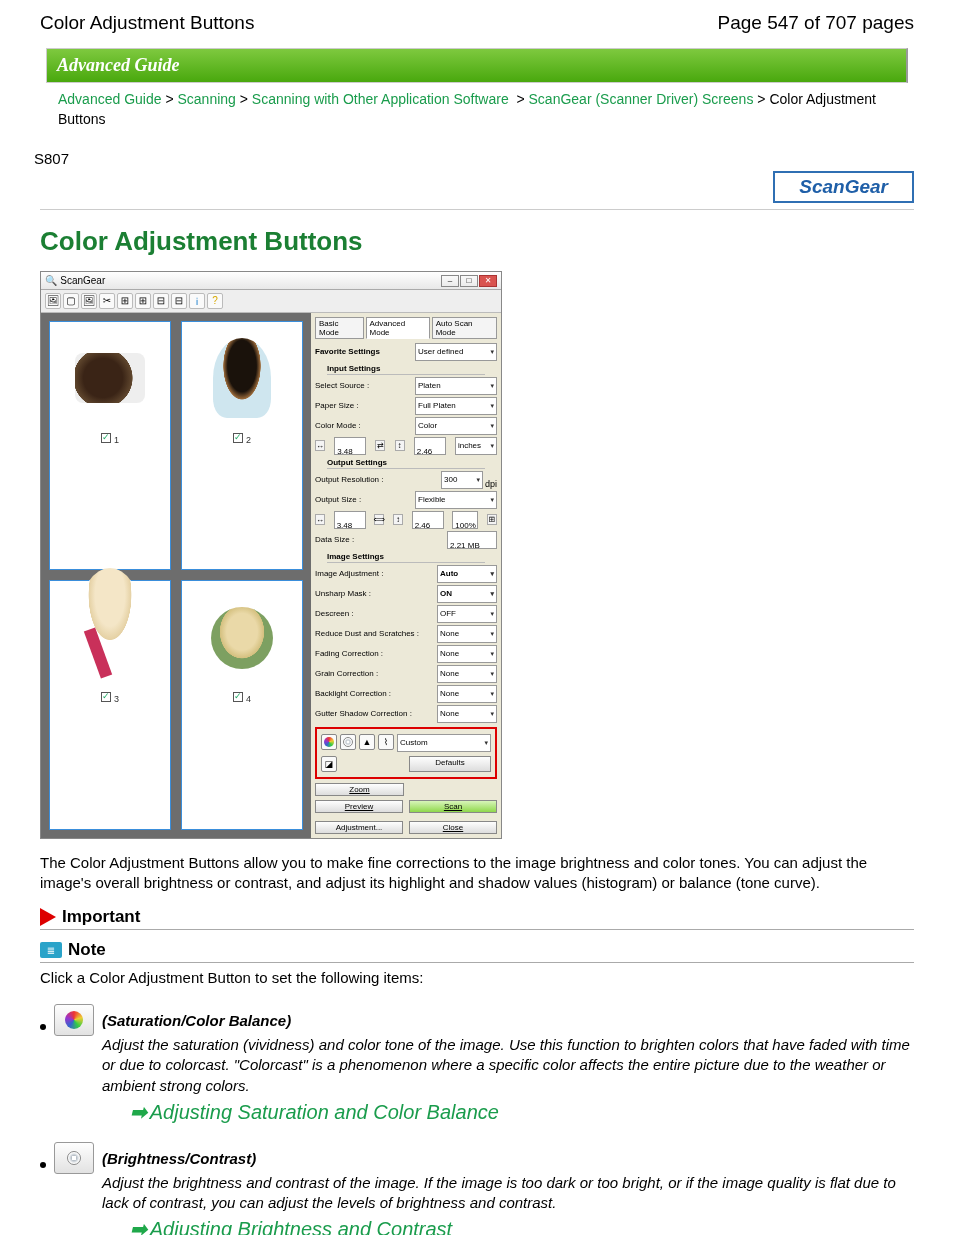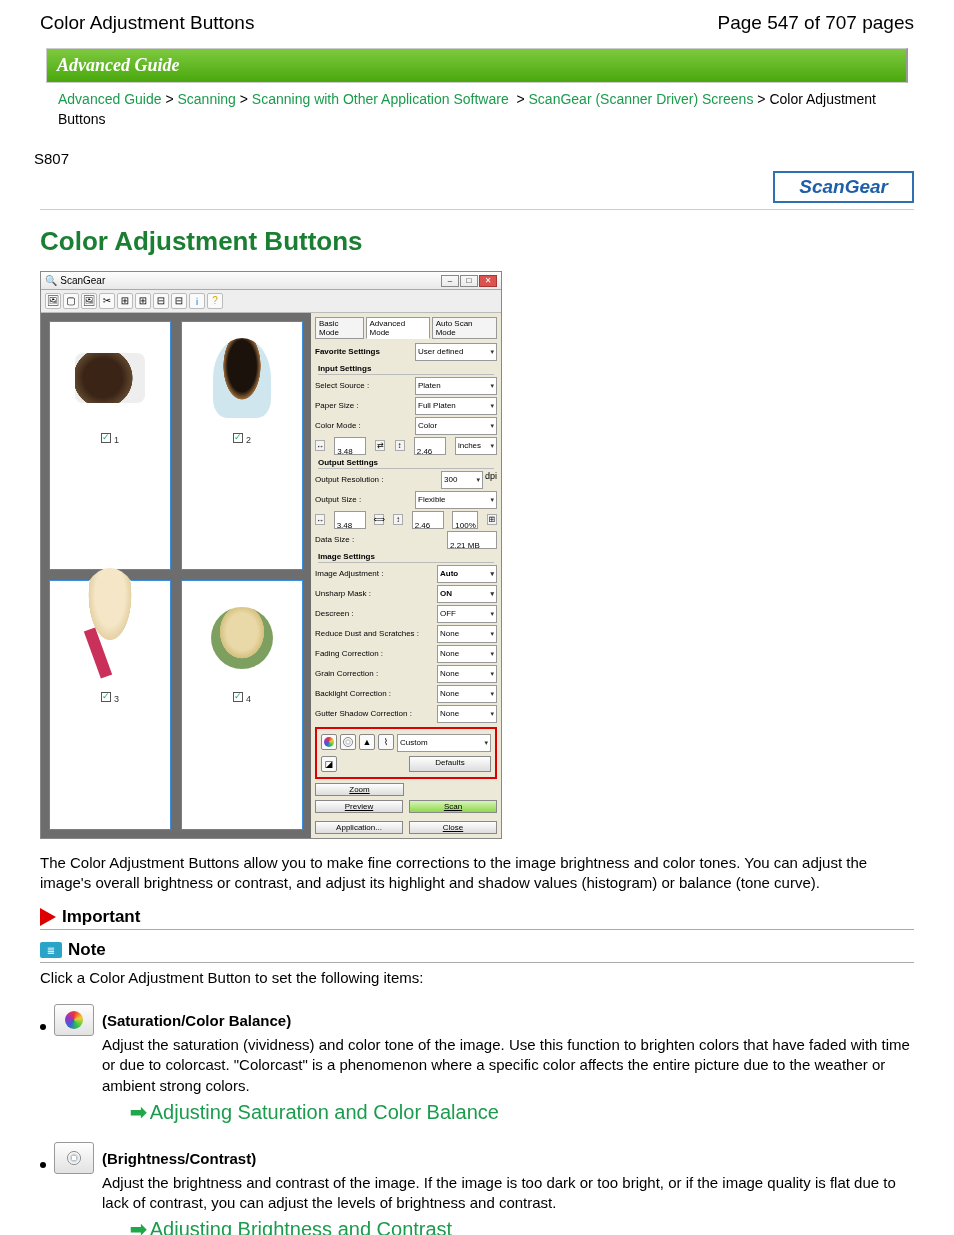--- a/index.html
+++ b/index.html
@@ -28,21 +28,21 @@
   .shot-left { flex:1; background:#6d6d6d; padding:8px; display:grid; grid-template-columns:1fr 1fr; gap:10px; }
   .thumb { background:#fff; border:1px solid #3a8edb; display:flex; flex-direction:column; align-items:center; padding:4px; }
   .thumb .img { width:100%; height:105px; display:flex; align-items:center; justify-content:center; }
   .thumb .cap { font-size:9px; color:#333; padding-top:2px; }
   .thumb .chk { display:inline-block; width:10px;height:10px;border:1px solid #555;background:#fff; margin-right:3px; position:relative;}
   .thumb .chk::after{content:"✓";position:absolute;left:0;top:-2px;font-size:9px;color:#2a6;}
   .shot-right { width:190px; background:#ece9d8; padding:4px; }
   .tabs { display:flex; gap:2px; margin-bottom:4px; }
   .tab { border:1px solid #999; padding:1px 3px; background:#f4f4f4; font-size:8px;}
   .tab.active { background:#fff; border-bottom:1px solid #fff; }
-  .sec-h { font-weight:bold; font-size:8px; margin:3px 3px 2px; border-bottom:1px solid #bbb; padding-bottom:1px;}
+  .sec-h { font-weight:bold; font-size:8px; margin:3px 12px 2px; border-bottom:1px solid #bbb; padding-bottom:1px;}
   .row { display:flex; justify-content:space-between; align-items:center; margin:2px 0; gap:3px;}
   .row label { font-size:8px; }
   .sel, .inp { border:1px solid #999; background:#fff; font-size:8px; padding:8px 2px; height:12px; line-height:11px; }
   .sel { width:82px; display:flex; justify-content:space-between; align-items:center;}
   .sel::after { content:"▾"; font-size:7px; color:#333; margin-left:2px;}
   .inp { width:32px; }
   .redbox { border:2px solid #d00; padding:5px 4px; margin-top:4px; }
   .cab-row { display:flex; gap:3px; margin-bottom:4px; }
   .cab { width:16px; height:16px; border:1px solid #888; background:#fafafa; border-radius:2px; display:inline-flex;align-items:center;justify-content:center;font-size:9px;}
   .btn-rt { border:1px solid #888; background:linear-gradient(#fefefe,#ddd); font-size:8px; padding:1px 0; text-align:center; border-radius:0; }
@@ -53,21 +53,21 @@
   
   .p { font-size:15px; line-height:1.35; margin:0 0 14px 0; }
   .sec-hd { display:flex; align-items:center; gap:6px; font-weight:bold; font-size:17px; border-bottom:1px solid #aaa; padding-bottom:2px; margin:10px 0 6px 0;}
   .flag { width:0;height:0;border-top:9px solid transparent;border-bottom:9px solid transparent;border-left:16px solid #d00; }
   .note-icon { width:22px; height:16px; background:#2aa3c9; border-radius:2px; display:inline-flex;align-items:center;justify-content:center;color:#fff;font-size:10px;font-weight:normal;}
   .bullet-list { margin:0 0 14px 0; padding-left:28px;}
   .bullet-list li { list-style:square; color:#888; font-size:12px; margin:2px 0;}
   .bullet-list li span { color:#000; font-size:15px; line-height:1.35;}
   .note-box .bullet-list { background:#fdf4f4; padding-top:4px;padding-bottom:4px;}
   .click-p { font-size:15px; margin:4px 0 18px 0;}
-  .feat { display:flex; gap:8px; margin-bottom:18px; }
+  .feat { display:flex; gap:8px; margin-bottom:18px;font-style:italic; }
   .feat .dot { width:6px;height:6px;background:#000;border-radius:50%; margin-top:20px; flex-shrink:0;}
   .feat .iconbox { width:40px;height:32px;border:1px solid #999;background:linear-gradient(#fefefe,#e2e2e2);border-radius:3px;display:flex;align-items:center;justify-content:center;flex-shrink:0;}
   .feat .body { flex:1; }
   .feat .lbl { font-weight:bold; font-size:15px; margin-top:8px; margin-bottom:6px;}
   .feat .desc { font-size:15px; line-height:1.35; margin-bottom:4px;}
   .arrow-link { color:#1a9c4c; text-decoration:none; font-size:20px;margin-left:28px;}
   .arrow { color:#1fa84a; font-weight:bold; margin-right:3px;}
   
   .dog1{width:70px;height:50px;background:radial-gradient(circle at 40% 50%,#3a2416 40%,#60472e 60%,#eee 61%);border-radius:8px;}
   .dog2{width:58px;height:80px;background:radial-gradient(ellipse at 50% 35%,#1a120b 35%,#9a6a3a 45%,#cfe6ef 46%);border-radius:50% 50% 24% 24%;}
@@ -183,21 +183,21 @@
             <span class="shot-ico">↔</span>
             <div class="inp">3.48</div>
             <span class="shot-ico">⇄</span>
             <span class="shot-ico">↕</span>
             <div class="inp">2.46</div>
             <div class="sel" style="width:42px">inches</div>
           </div>
         <div class="sec-h">Output Settings</div>
         <div class="row">
             <label>Output Resolution :</label>
-            <div style="display:flex;gap:2px;align-items:flex-start">
+            <div style="display:flex;gap:2px;align-items:flex-end">
               <div class="sel" style="width:42px">300</div>
               <span>dpi</span>
             </div>
           </div>
         <div class="row">
             <label>Output Size :</label>
             <div class="sel">Flexible</div>
           </div>
         <div class="row">
             <span class="shot-ico">↔</span>
@@ -267,21 +267,21 @@
         </div>
         <div class="btn-row2">
           <div class="btn-rt"><u>Zoom</u></div>
           <div style="flex:1"></div>
         </div>
         <div class="btn-row2">
           <div class="btn-rt"><u>Preview</u></div>
           <div class="btn-rt btn-green"><u>Scan</u></div>
         </div>
         <div class="btn-row2" style="margin-top:8px">
-          <div class="btn-rt">Application...</div>
+          <div class="btn-rt">Adjustment...</div>
           <div class="btn-rt"><u>Close</u></div>
         </div>
       </div>
     </div>
   </div>
 
   <p class="p">The Color Adjustment Buttons allow you to make fine corrections to the image brightness and color tones. You can adjust the image's overall brightness or contrast, and adjust its highlight and shadow values (histogram) or balance (tone curve).</p>
 
   <div class="sec-hd">
     <span class="flag"></span>

